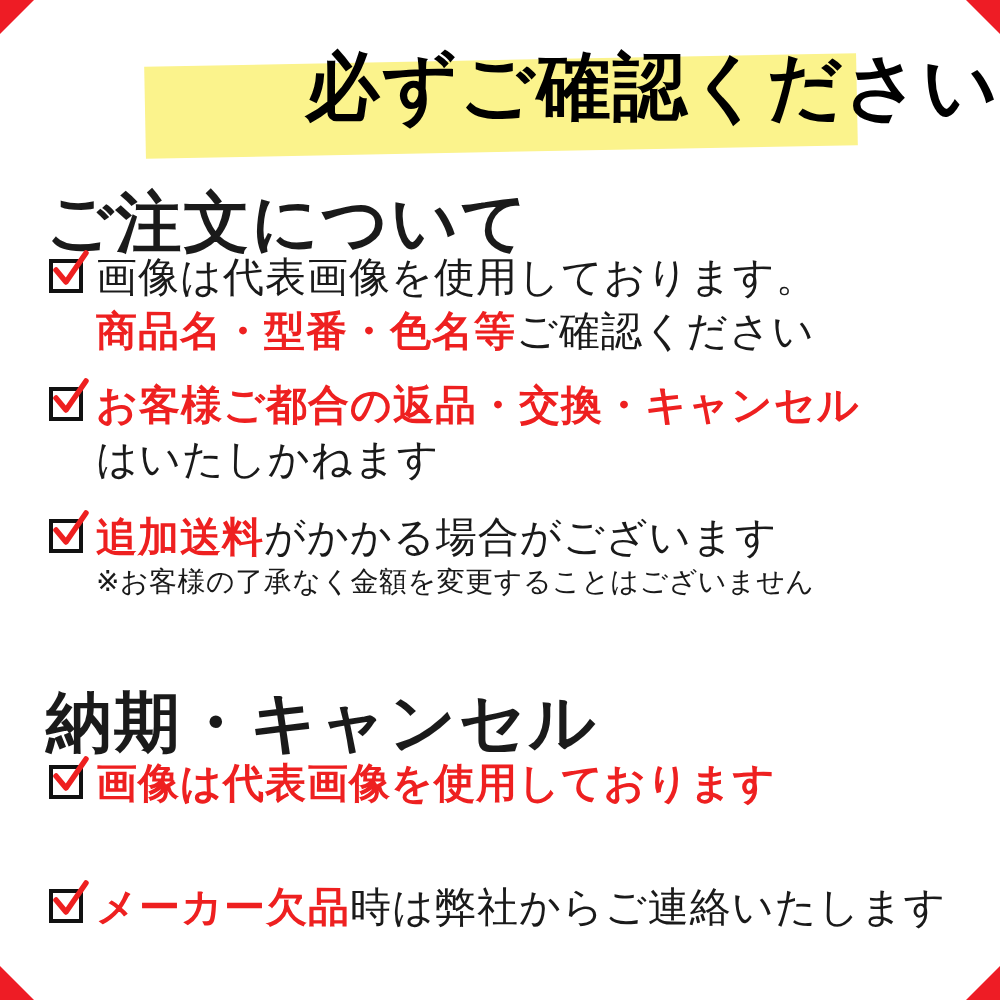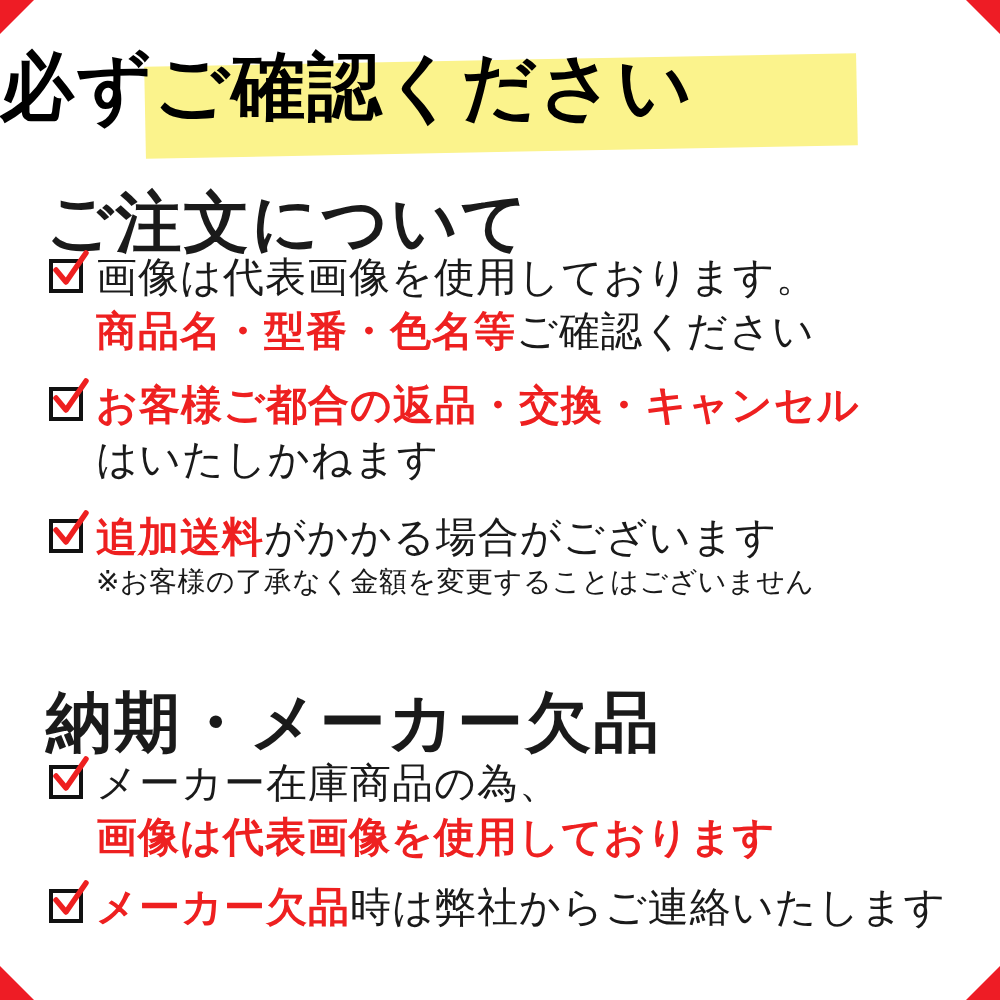--- a/index.html
+++ b/index.html
@@ -47,21 +47,21 @@
     height: 1000px;
     box-sizing: border-box;
   }
 
   
   .title-wrap {
     position: absolute;
     top: 42px;
     left: 0;
     width: 1000px;
-    text-align: left;
+    text-align: right;
   }
   .title-hl {
     position: absolute;
     left: 145px;
     top: 18px;
     width: 712px;
     height: 92px;
     background: #fbf38c;
     transform: rotate(-1.1deg);
   }
@@ -207,31 +207,30 @@
       <svg class="tick" viewBox="0 0 40 40">
         <path d="M6 20 L16 32 L36 3" stroke="#ee2020" stroke-width="5.5" fill="none" stroke-linecap="round" stroke-linejoin="round"></path>
       </svg>
     </div>
     <div class="lines">
       <div class="line"><span class="red">追加送料</span><span class="blk">がかかる場合がございます</span></div>
       <div class="note">※お客様の了承なく金額を変更することはございません</div>
     </div>
   </div>
 
-  <div class="section-head" id="head-stock">納期・メーカー欠品</div>
+  <div class="section-head" id="head-stock">納期・キャンセル</div>
 
   <div class="item" id="item-4">
     <div class="check">
       <div class="box"></div>
       <svg class="tick" viewBox="0 0 40 40">
         <path d="M6 20 L16 32 L36 3" stroke="#ee2020" stroke-width="5.5" fill="none" stroke-linecap="round" stroke-linejoin="round"></path>
       </svg>
     </div>
     <div class="lines">
-      <div class="line">メーカー在庫商品の為、</div>
       <div class="line red">画像は代表画像を使用しております</div>
     </div>
   </div>
 
   <div class="item" id="item-5">
     <div class="check">
       <div class="box"></div>
       <svg class="tick" viewBox="0 0 40 40">
         <path d="M6 20 L16 32 L36 3" stroke="#ee2020" stroke-width="5.5" fill="none" stroke-linecap="round" stroke-linejoin="round"></path>
       </svg>

